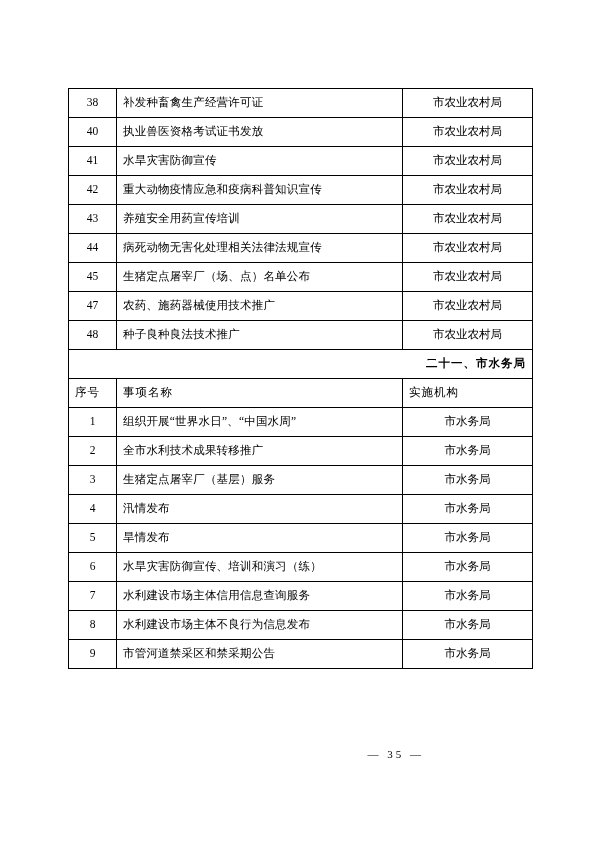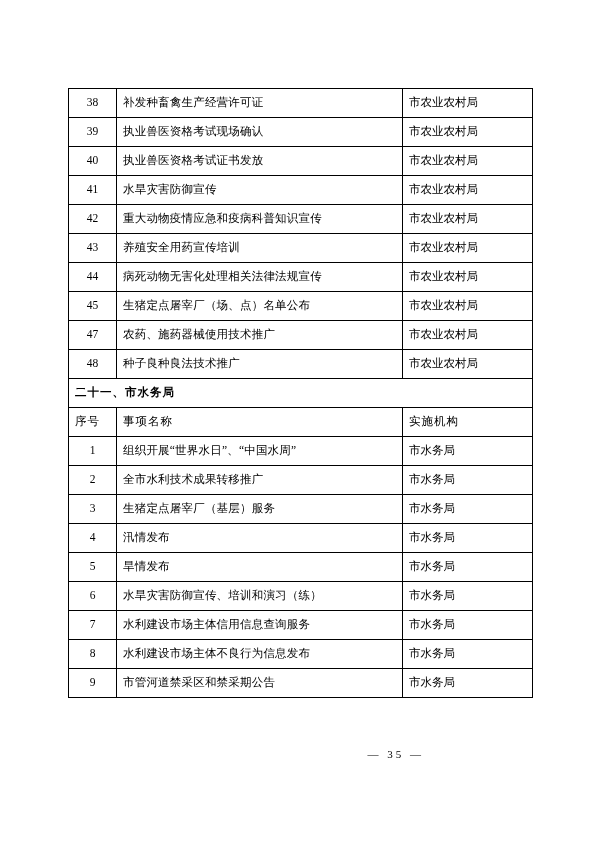--- a/index.html
+++ b/index.html
@@ -49,24 +49,24 @@
   col.c-org { width: 130px; }
 
   td.num {
     text-align: center;
   }
   td.name {
     text-align: left;
     letter-spacing: 0.2px;
   }
   td.org {
-    text-align: left;
+    text-align: center;
   }
   td.section-title {
-    text-align: left;
+    text-align: right;
     font-size: 13.5px;
     font-weight: bold;
     height: 31px;
     letter-spacing: 1px;
   }
   td.header-cell {
     text-align: left;
     font-size: 12.5px;
     height: 30px;
     letter-spacing: 1px;
@@ -95,25 +95,20 @@
         <col class="c-name">
         <col class="c-org">
       </colgroup>
       <tbody>
         <tr>
           <td class="num">38</td>
           <td class="name">补发种畜禽生产经营许可证</td>
           <td class="org">市农业农村局</td>
         </tr>
         <tr>
-          <td class="num">39</td>
-          <td class="name">执业兽医资格考试现场确认</td>
-          <td class="org">市农业农村局</td>
-        </tr>
-        <tr>
           <td class="num">40</td>
           <td class="name">执业兽医资格考试证书发放</td>
           <td class="org">市农业农村局</td>
         </tr>
         <tr>
           <td class="num">41</td>
           <td class="name">水旱灾害防御宣传</td>
           <td class="org">市农业农村局</td>
         </tr>
         <tr>

